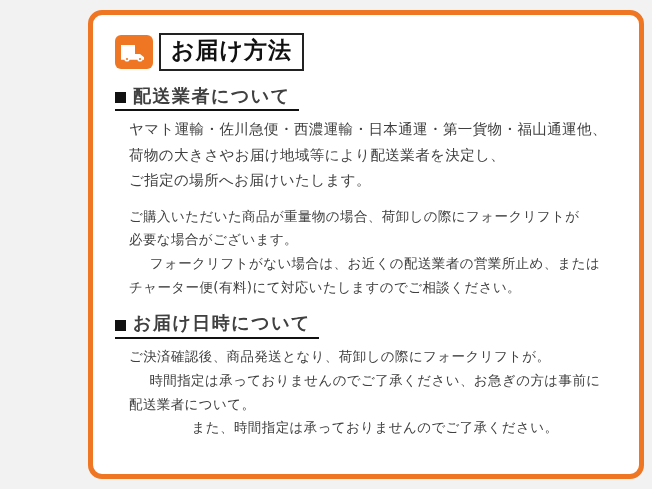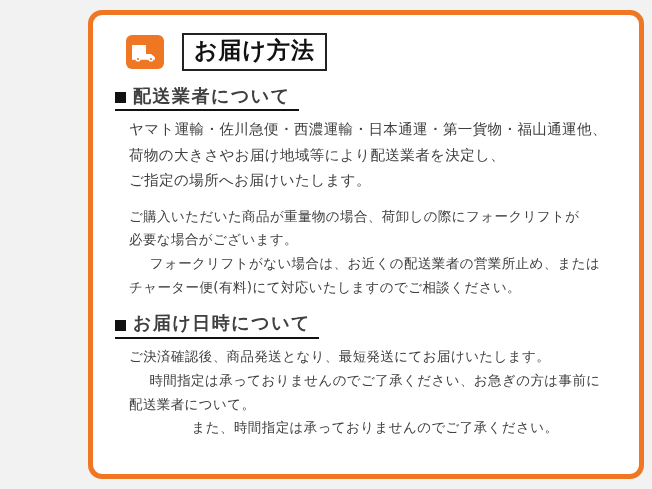--- a/index.html
+++ b/index.html
@@ -33,23 +33,22 @@
   .inner {
     position: absolute;
     left: 22px;
     top: 18px;
     right: 18px;
   }
   
   .title-row {
     display: flex;
     align-items: center;
-    gap: 18px;
+    gap: 6px;
     margin-bottom: 10px;
-    margin-left: 11px;
   }
   .truck-badge {
     width: 38px;
     height: 34px;
     background: #ef7622;
     border-radius: 6px;
     position: relative;
     flex: 0 0 auto;
   }
   .truck-badge svg {
@@ -151,21 +150,21 @@
           <p>チャーター便(有料)にて対応いたしますのでご相談ください。</p>
         </div>
       </div>
 
       <div class="section s3">
         <div class="section-head">
           <span class="sq"></span>
           <span class="section-title">お届け日時について</span>
         </div>
         <div class="body">
-          <p>ご決済確認後、商品発送となり、最短発送にてお届けいたします。</p>
+          <p>ご決済確認後、商品発送となり、荷卸しの際にフォークリフトが。</p>
           <p class="gap-top">時間指定は承っておりませんのでご了承ください、お急ぎの方は事前に</p>
           <p>配送業者について。</p>
           <p class="gap-top">また、時間指定は承っておりませんのでご了承ください。</p>
         </div>
       </div>
 
     </div>
   </div>
 </div>
 

